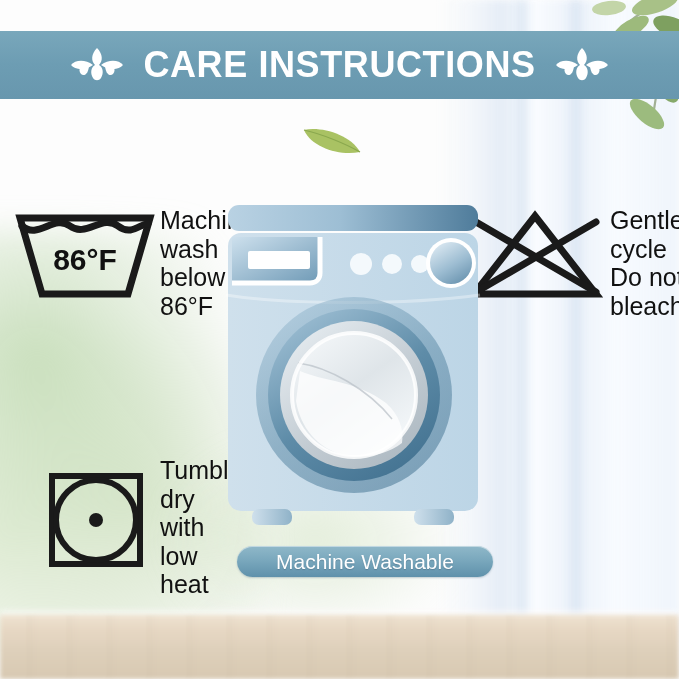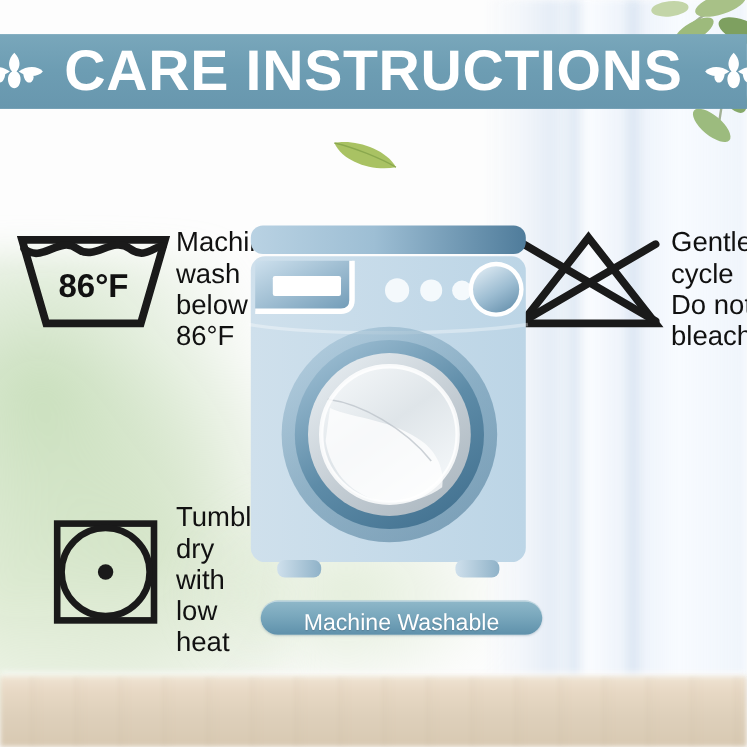--- a/index.html
+++ b/index.html
@@ -64,21 +64,21 @@
   .leaf-float{position:absolute;left:300px;top:122px;width:64px;height:36px;}
 
   
   .banner{
     position:absolute;left:0;top:31px;width:679px;height:68px;
     background:linear-gradient(180deg,#79a7bb 0%, #6d9db3 48%, #6897ae 100%);
     display:flex;align-items:center;justify-content:center;
   }
   .banner-inner{display:flex;align-items:center;gap:18px;}
   .banner-title{
-    color:#ffffff;font-size:52px;font-weight:bold;letter-spacing:.6px;
+    color:#ffffff;font-size:36px;font-weight:bold;letter-spacing:.6px;
     white-space:nowrap;line-height:1;
   }
   .fleur{width:56px;height:42px;flex:none;}
 
   
   .cell{position:absolute;display:flex;flex-direction:row;align-items:center;}
   .cell-wash{left:10px;top:196px;width:212px;}
   .cell-bleach{left:460px;top:196px;width:212px;}
   .cell-dry{left:10px;top:446px;width:212px;}
   .cell-iron{left:460px;top:446px;width:212px;}
@@ -91,21 +91,21 @@
 
   
   .machine{position:absolute;left:218px;top:203px;width:270px;height:340px;}
 
   
   .badge{
     position:absolute;left:237px;top:546px;width:256px;height:31px;
     border-radius:16px;
     background:linear-gradient(180deg,#8fb8c9 0%, #7aa8bd 45%, #5f91ab 100%);
     box-shadow:0 1px 2px rgba(90,120,140,.35), inset 0 1px 0 rgba(255,255,255,.45);
-    display:flex;align-items:flex-end;justify-content:center;
+    display:flex;align-items:center;justify-content:center;
   }
   .badge-label{
     color:#ffffff;font-size:21px;line-height:1;white-space:nowrap;
     text-shadow:0 1px 1px rgba(70,100,120,.45);
   }
 </style>
 </head>
 <body>
 
 <div id="stage">

